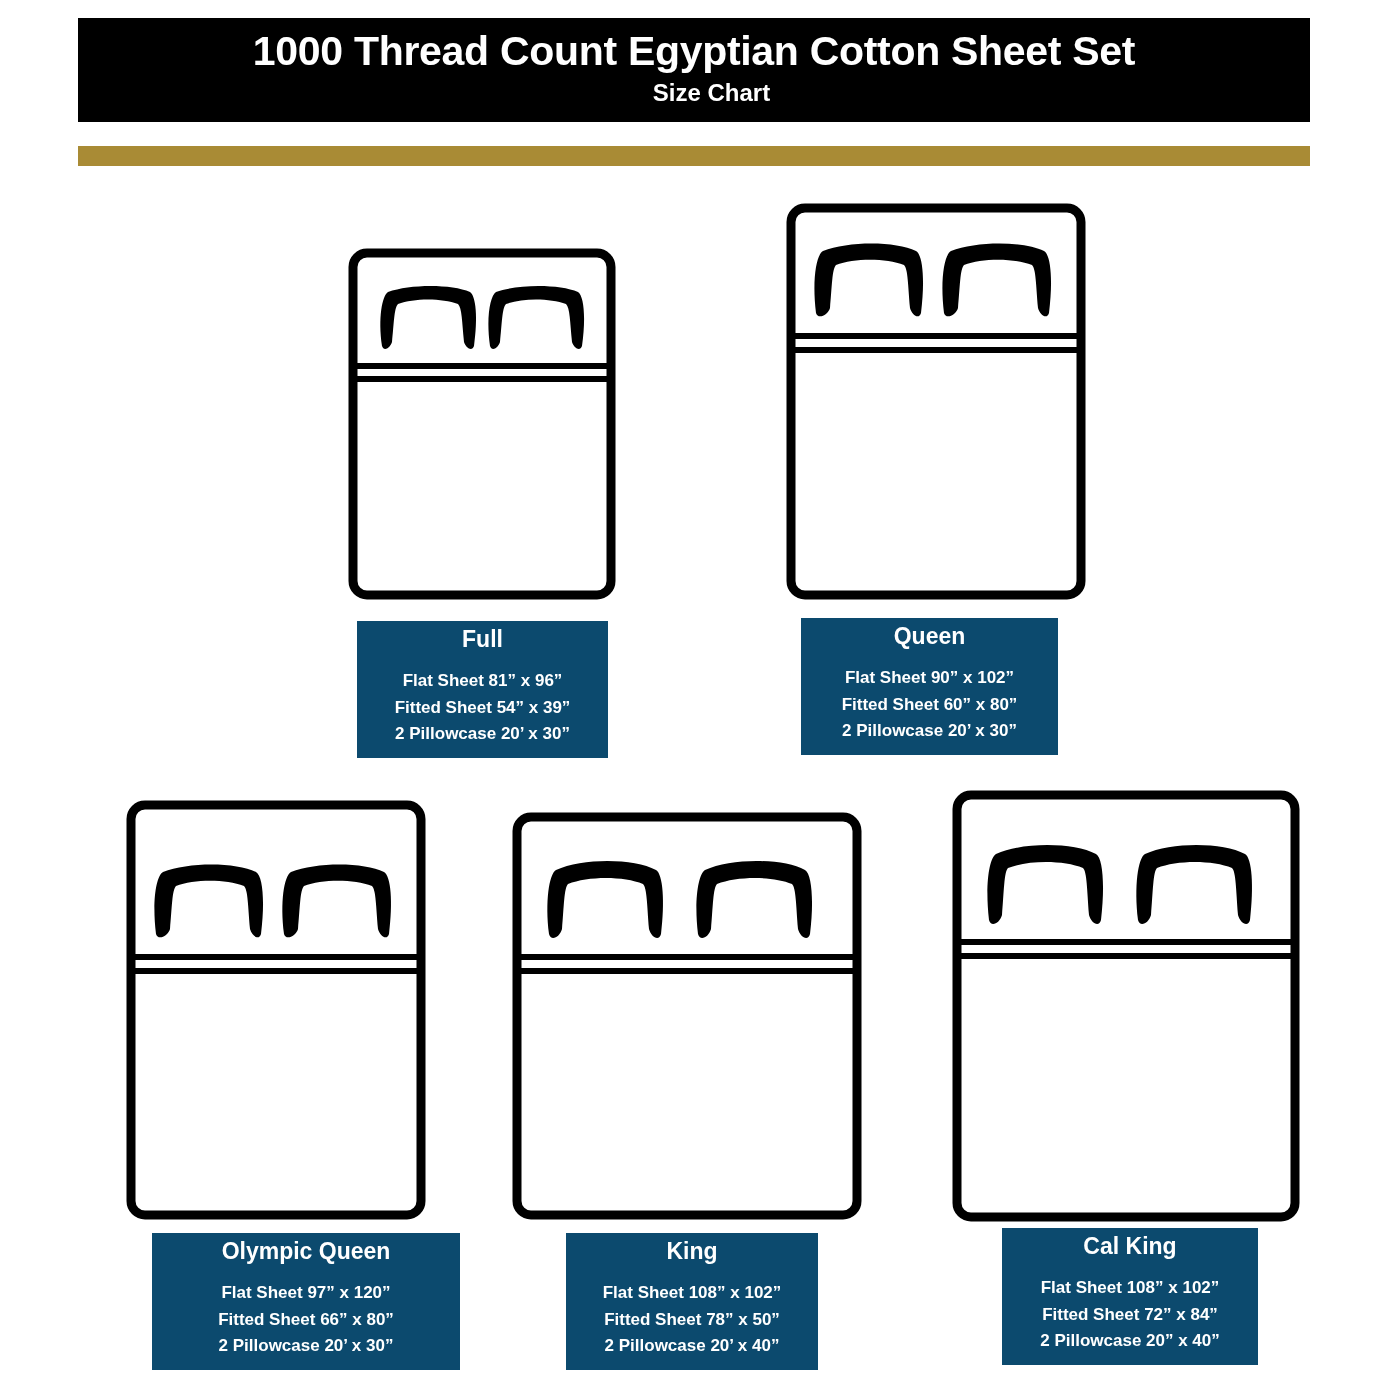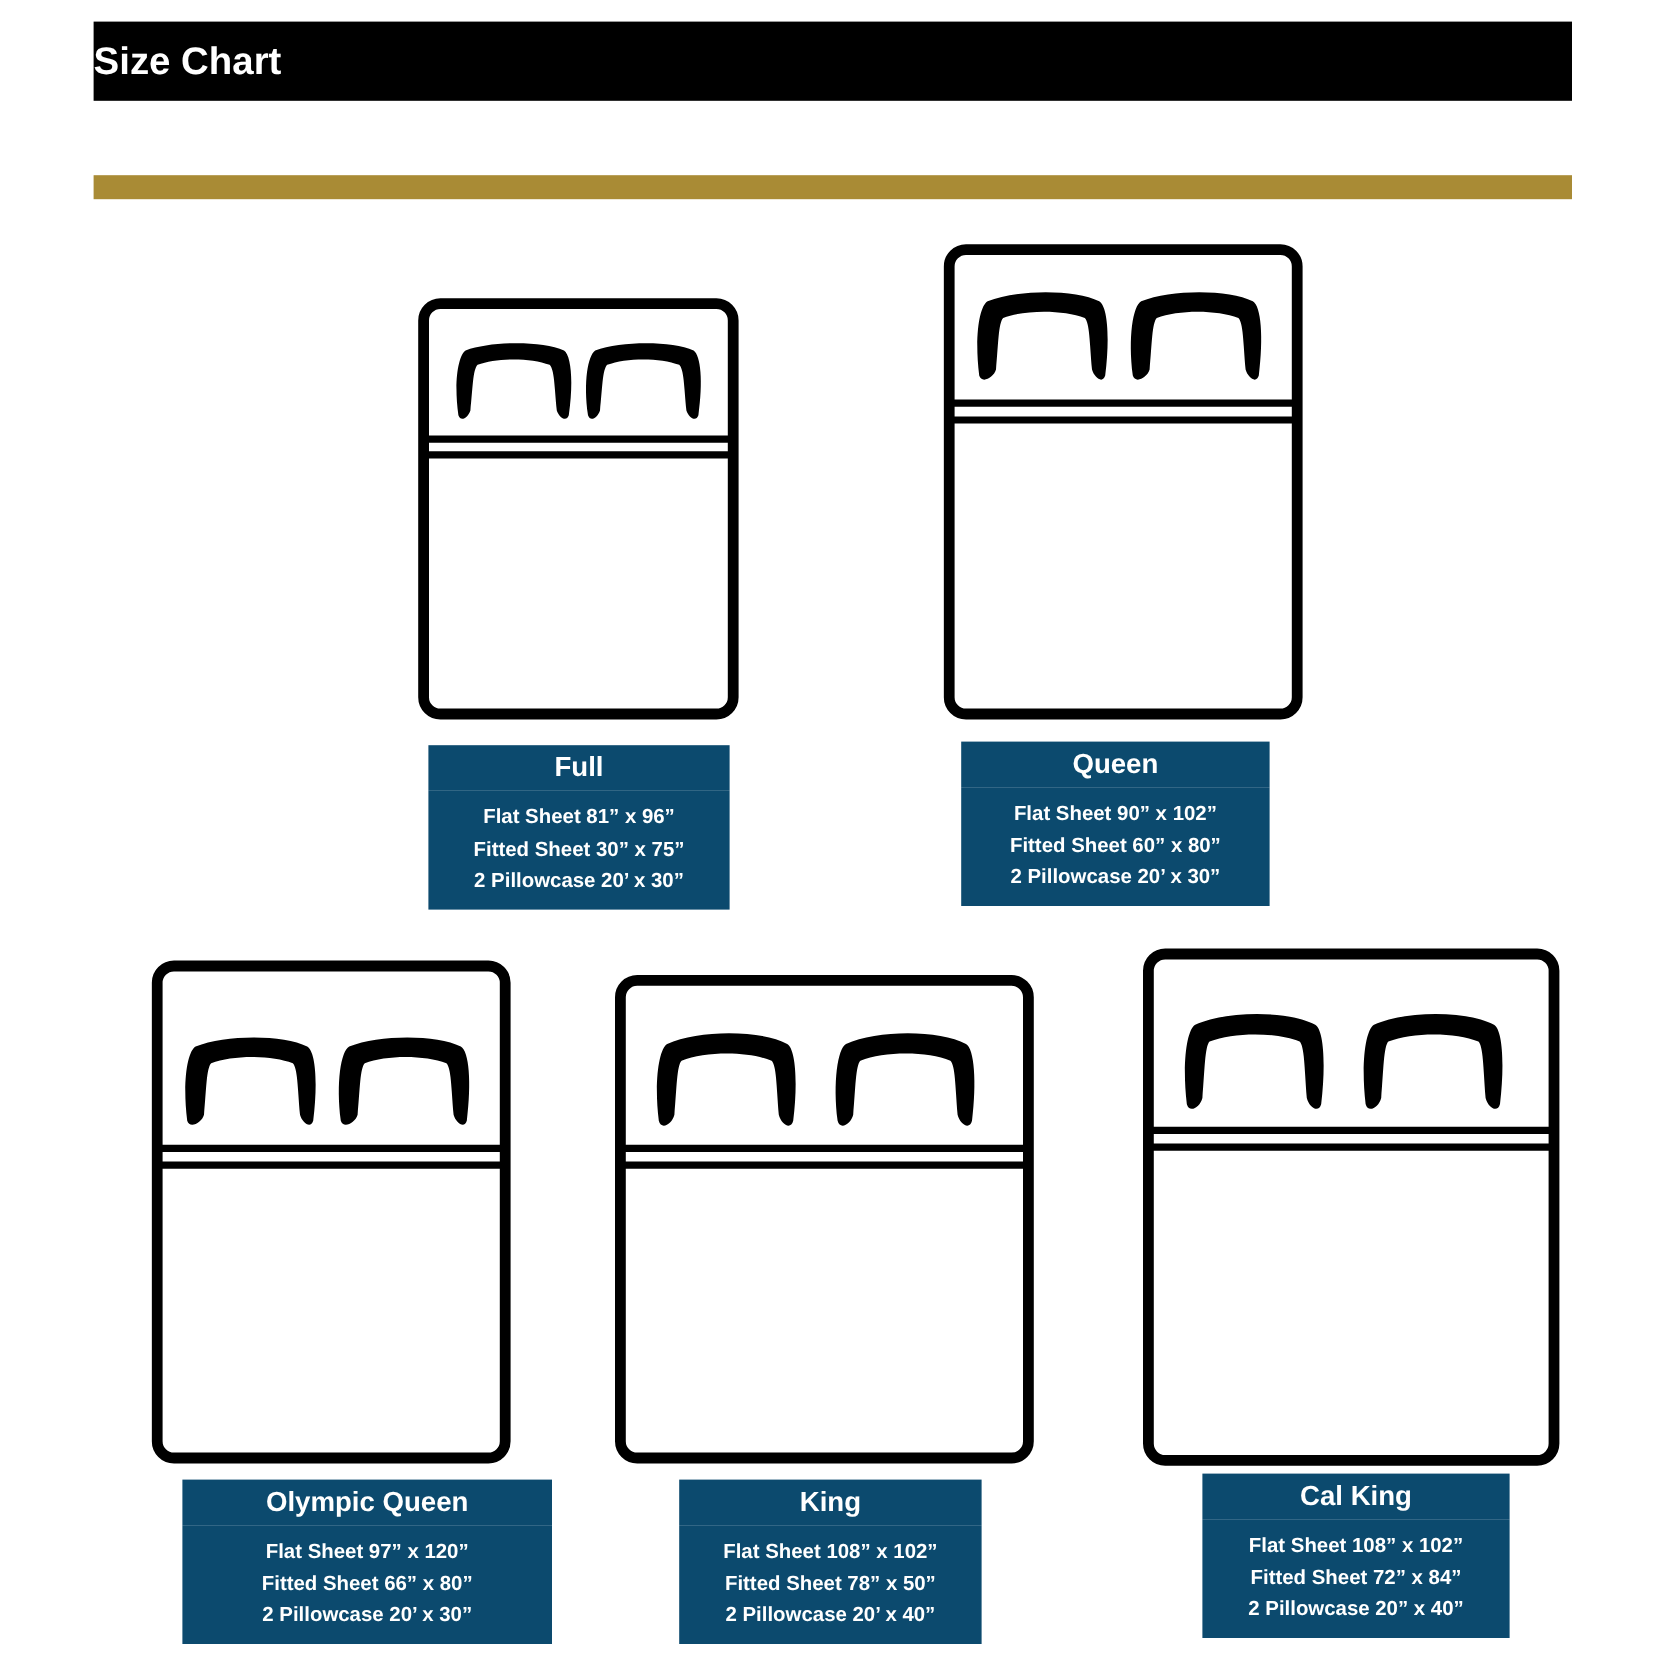--- a/index.html
+++ b/index.html
@@ -28,24 +28,26 @@
   #header-title {
     color: #ffffff;
     font-size: 41px;
     font-weight: bold;
     text-align: center;
     line-height: 1.15;
     letter-spacing: -0.3px;
   }
   #header-subtitle {
     color: #ffffff;
-    font-size: 32px;
-    font-weight: bold;
+    font-size: 24px;
+    font-weight: bold;
+    text-align: center;
     line-height: 1.2;
     margin-top: 4px;
+    padding-left: 35px;
   }
   #header-gold-bar {
     position: absolute;
     left: 78px;
     top: 146px;
     width: 1232px;
     height: 20px;
     background: #a98b35;
   }
 
@@ -91,20 +93,21 @@
   #text-full     { left: 357px; top: 621px;  width: 251px; }
   #text-queen    { left: 801px; top: 618px;  width: 257px; border-radius: 28px; }
   #text-olympic  { left: 152px; top: 1233px; width: 308px; border-radius: 24px; }
   #text-king     { left: 566px; top: 1233px; width: 252px; }
   #text-calking  { left: 1002px; top: 1228px; width: 256px; }
 </style>
 </head>
 <body>
 
 <div id="header-block">
+  <div id="header-title">1000 Thread Count Egyptian Cotton Sheet Set</div>
   <div id="header-subtitle">Size Chart</div>
 </div>
 <div id="header-gold-bar"></div>
 
 <div class="bed-card" id="card-full">
   <svg class="bed-svg" width="268" height="352" viewBox="0 0 268 352">
     <rect x="5" y="5" width="258" height="342" rx="14" ry="14" fill="#ffffff" stroke="#000000" stroke-width="9"></rect>
     <line x1="5" y1="118" x2="263" y2="118" stroke="#000000" stroke-width="6"></line>
     <line x1="5" y1="131" x2="263" y2="131" stroke="#000000" stroke-width="6"></line>
     <path d="M34 98 C30 70 34 48 40 44 C62 36 104 36 122 44 C128 48 130 70 126 98 C124 104 118 100 116 94 C114 74 114 60 110 56 C94 50 66 50 50 56 C46 60 46 76 44 94 C42 100 36 104 34 98 Z" fill="#000000"></path>
@@ -149,21 +152,21 @@
     <line x1="5" y1="166" x2="343" y2="166" stroke="#000000" stroke-width="6"></line>
     <path d="M37 130 C33 96 37 68 44 64 C70 52 122 52 144 64 C151 68 153 96 149 130 C147 138 139 133 137 125 C135 99 135 82 131 78 C112 70 76 70 56 78 C52 82 52 102 50 125 C48 133 39 138 37 130 Z" fill="#000000"></path>
     <path d="M186 130 C182 96 186 68 193 64 C219 52 271 52 293 64 C300 68 302 96 298 130 C296 138 288 133 286 125 C284 99 284 82 280 78 C261 70 225 70 205 78 C201 82 201 102 199 125 C197 133 188 138 186 130 Z" fill="#000000"></path>
   </svg>
 </div>
 
 <div class="textblock" id="text-full">
   <div class="label-bar">Full</div>
   <div class="spec-box">
     <div class="spec-line">Flat Sheet  81” x 96”</div>
-    <div class="spec-line">Fitted Sheet  30” x 75”</div>
+    <div class="spec-line">Fitted Sheet  54” x 39”</div>
     <div class="spec-line">2 Pillowcase  20’ x 30”</div>
   </div>
 </div>
 
 <div class="textblock" id="text-queen">
   <div class="label-bar">Queen</div>
   <div class="spec-box">
     <div class="spec-line">Flat Sheet  90” x 102”</div>
     <div class="spec-line">Fitted Sheet  60” x 80”</div>
     <div class="spec-line">2 Pillowcase  20’ x 30”</div>

